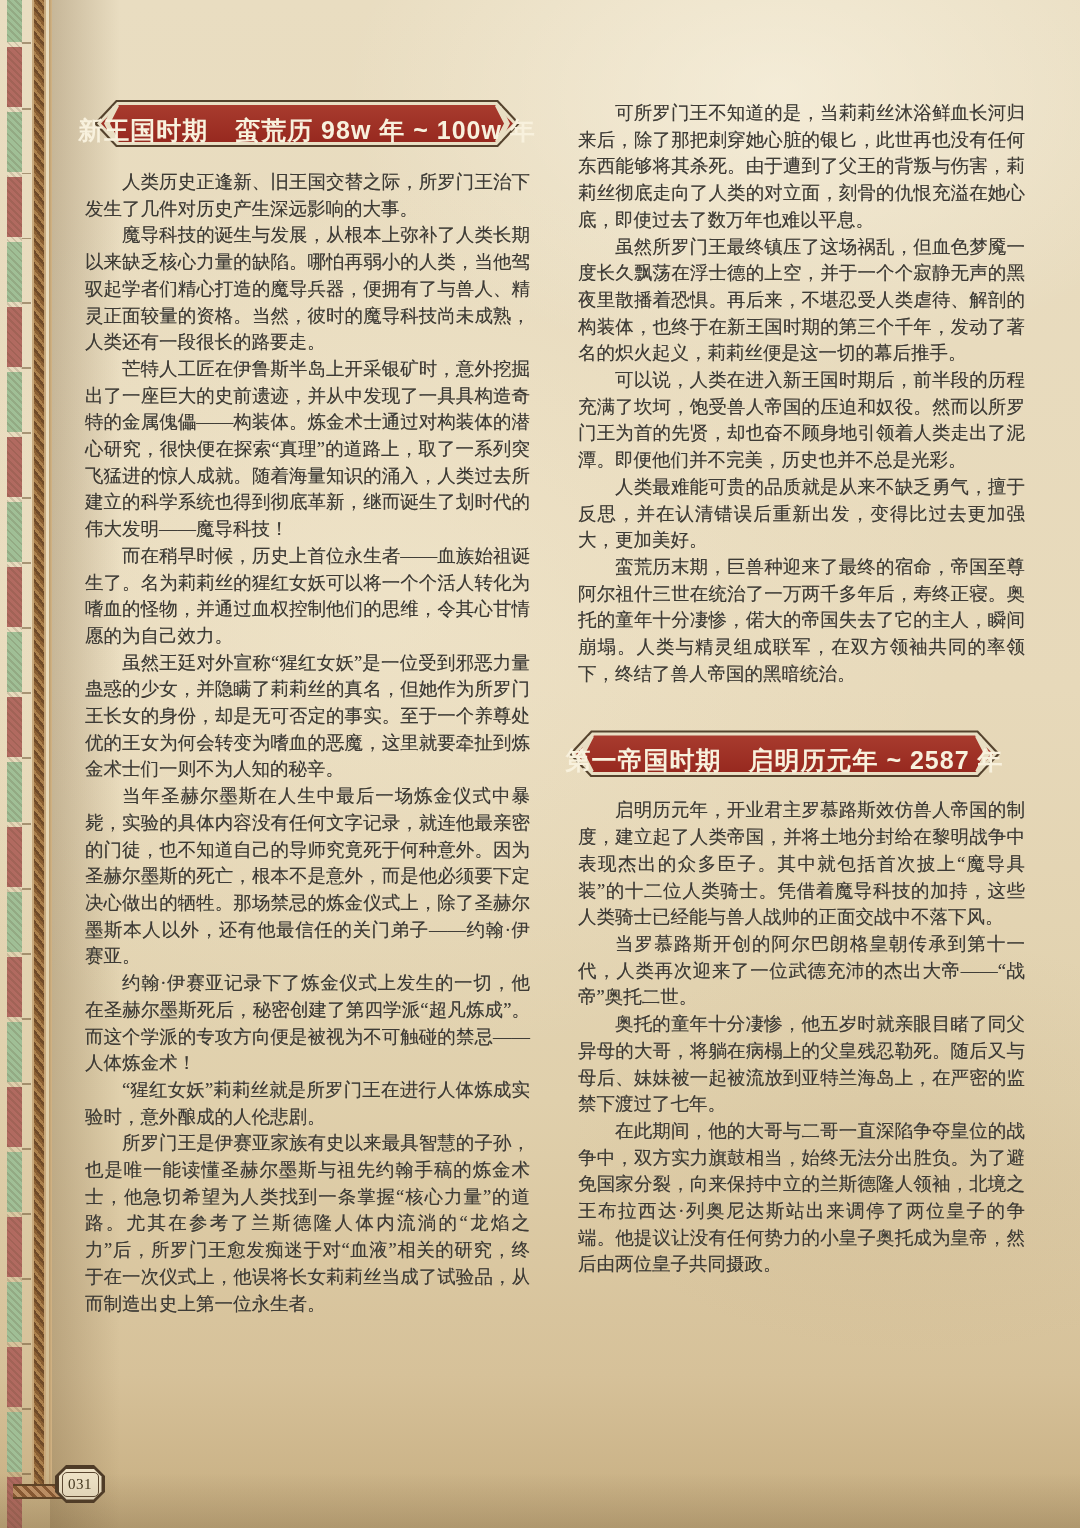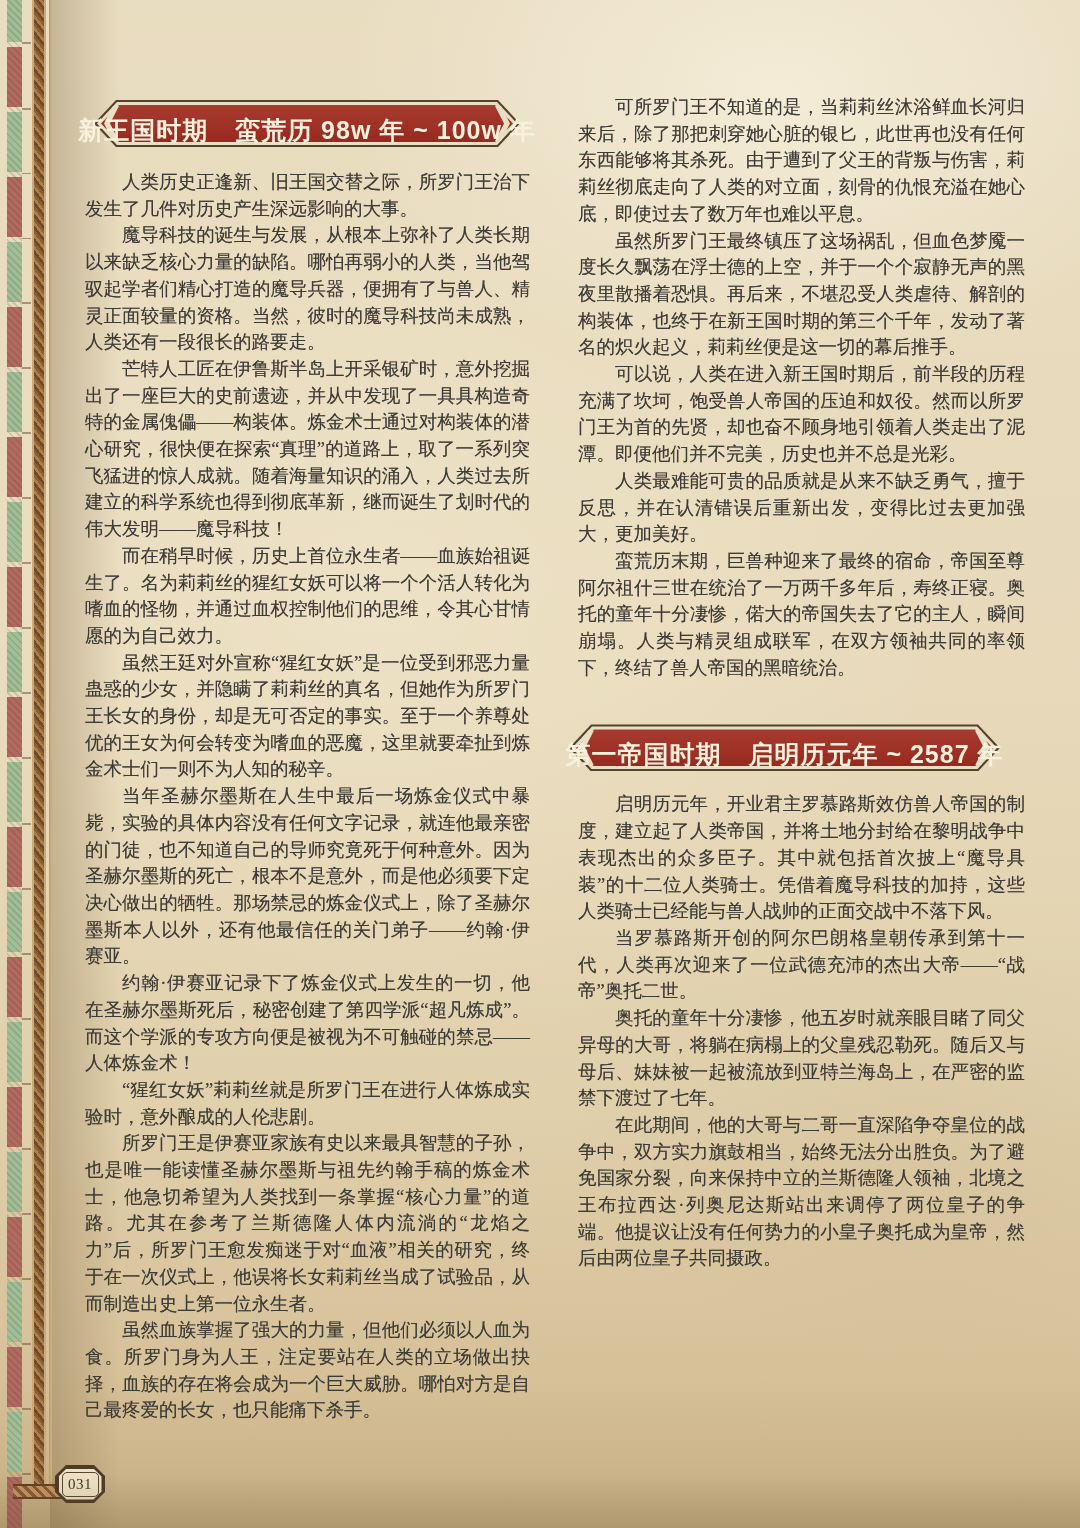--- a/index.html
+++ b/index.html
@@ -44,21 +44,21 @@
   .badge-mid{ position:absolute; inset:3.5px; background:#eee2c6;
     clip-path:polygon(8px 0, calc(100% - 8px) 0, 100% 8px, 100% calc(100% - 8px),
       calc(100% - 8px) 100%, 8px 100%, 0 calc(100% - 8px), 0 8px);}
   .badge-ring{ position:absolute; inset:6.5px; border:1.5px solid #5a4630; border-radius:5px;
     display:flex; align-items:center; justify-content:center;
     font-size:15px; color:#42361f; letter-spacing:.5px;}
 
   
   .col{ position:absolute; color:#3d3b36; }
   .col-left { left:85px;  top:100px; width:445px; }
-  .col-right{ left:578px; top:94px;  width:447px; }
+  .col-right{ left:578px; top:100px;  width:447px; }
   .col p{ font-size:18.5px; line-height:26.7px; text-align:justify; text-indent:2em;
     color:#3d3b36; text-shadow:0 0 .4px rgba(60,55,48,.55); }
 
   
   .banner{ position:relative; height:47px; }
   .banner-1{ width:426px; margin-left:9px; margin-bottom:22px; }
   .banner-2{ width:431px; margin-left:-9px; margin-top:43px; margin-bottom:20px; }
   .b-outer{ position:absolute; inset:0; background:#54422d;
     clip-path:polygon(0 50%, 22px 0, calc(100% - 22px) 0, 100% 50%, calc(100% - 22px) 100%, 22px 100%);}
   .b-mid{ position:absolute; inset:2px 3px; background:#eade8c0; background:#e9dfc4;
@@ -106,21 +106,20 @@
   </div>
   <p>人类历史正逢新、旧王国交替之际，所罗门王治下发生了几件对历史产生深远影响的大事。</p>
   <p>魔导科技的诞生与发展，从根本上弥补了人类长期以来缺乏核心力量的缺陷。哪怕再弱小的人类，当他驾驭起学者们精心打造的魔导兵器，便拥有了与兽人、精灵正面较量的资格。当然，彼时的魔导科技尚未成熟，人类还有一段很长的路要走。</p>
   <p>芒特人工匠在伊鲁斯半岛上开采银矿时，意外挖掘出了一座巨大的史前遗迹，并从中发现了一具具构造奇特的金属傀儡——构装体。炼金术士通过对构装体的潜心研究，很快便在探索“真理”的道路上，取了一系列突飞猛进的惊人成就。随着海量知识的涌入，人类过去所建立的科学系统也得到彻底革新，继而诞生了划时代的伟大发明——魔导科技！</p>
   <p>而在稍早时候，历史上首位永生者——血族始祖诞生了。名为莉莉丝的猩红女妖可以将一个个活人转化为嗜血的怪物，并通过血权控制他们的思维，令其心甘情愿的为自己效力。</p>
   <p>虽然王廷对外宣称“猩红女妖”是一位受到邪恶力量蛊惑的少女，并隐瞒了莉莉丝的真名，但她作为所罗门王长女的身份，却是无可否定的事实。至于一个养尊处优的王女为何会转变为嗜血的恶魔，这里就要牵扯到炼金术士们一则不为人知的秘辛。</p>
   <p>当年圣赫尔墨斯在人生中最后一场炼金仪式中暴毙，实验的具体内容没有任何文字记录，就连他最亲密的门徒，也不知道自己的导师究竟死于何种意外。因为圣赫尔墨斯的死亡，根本不是意外，而是他必须要下定决心做出的牺牲。那场禁忌的炼金仪式上，除了圣赫尔墨斯本人以外，还有他最信任的关门弟子——约翰·伊赛亚。</p>
   <p>约翰·伊赛亚记录下了炼金仪式上发生的一切，他在圣赫尔墨斯死后，秘密创建了第四学派“超凡炼成”。而这个学派的专攻方向便是被视为不可触碰的禁忌——人体炼金术！</p>
   <p>“猩红女妖”莉莉丝就是所罗门王在进行人体炼成实验时，意外酿成的人伦悲剧。</p>
   <p>所罗门王是伊赛亚家族有史以来最具智慧的子孙，也是唯一能读懂圣赫尔墨斯与祖先约翰手稿的炼金术士，他急切希望为人类找到一条掌握“核心力量”的道路。尤其在参考了兰斯德隆人体内流淌的“龙焰之力”后，所罗门王愈发痴迷于对“血液”相关的研究，终于在一次仪式上，他误将长女莉莉丝当成了试验品，从而制造出史上第一位永生者。</p>
-  <p>虽然血族掌握了强大的力量，但他们必须以人血为食。所罗门身为人王，注定要站在人类的立场做出抉择，血族的存在将会成为一个巨大威胁。哪怕对方是自己最疼爱的长女，也只能痛下杀手。</p>
 </div>
 
 <div class="col col-right">
   <p>可所罗门王不知道的是，当莉莉丝沐浴鲜血长河归来后，除了那把刺穿她心脏的银匕，此世再也没有任何东西能够将其杀死。由于遭到了父王的背叛与伤害，莉莉丝彻底走向了人类的对立面，刻骨的仇恨充溢在她心底，即使过去了数万年也难以平息。</p>
   <p>虽然所罗门王最终镇压了这场祸乱，但血色梦魇一度长久飘荡在浮士德的上空，并于一个个寂静无声的黑夜里散播着恐惧。再后来，不堪忍受人类虐待、解剖的构装体，也终于在新王国时期的第三个千年，发动了著名的炽火起义，莉莉丝便是这一切的幕后推手。</p>
   <p>可以说，人类在进入新王国时期后，前半段的历程充满了坎坷，饱受兽人帝国的压迫和奴役。然而以所罗门王为首的先贤，却也奋不顾身地引领着人类走出了泥潭。即便他们并不完美，历史也并不总是光彩。</p>
   <p>人类最难能可贵的品质就是从来不缺乏勇气，擅于反思，并在认清错误后重新出发，变得比过去更加强大，更加美好。</p>
   <p>蛮荒历末期，巨兽种迎来了最终的宿命，帝国至尊阿尔祖什三世在统治了一万两千多年后，寿终正寝。奥托的童年十分凄惨，偌大的帝国失去了它的主人，瞬间崩塌。人类与精灵组成联军，在双方领袖共同的率领下，终结了兽人帝国的黑暗统治。</p>
 
   <div class="banner banner-2">

